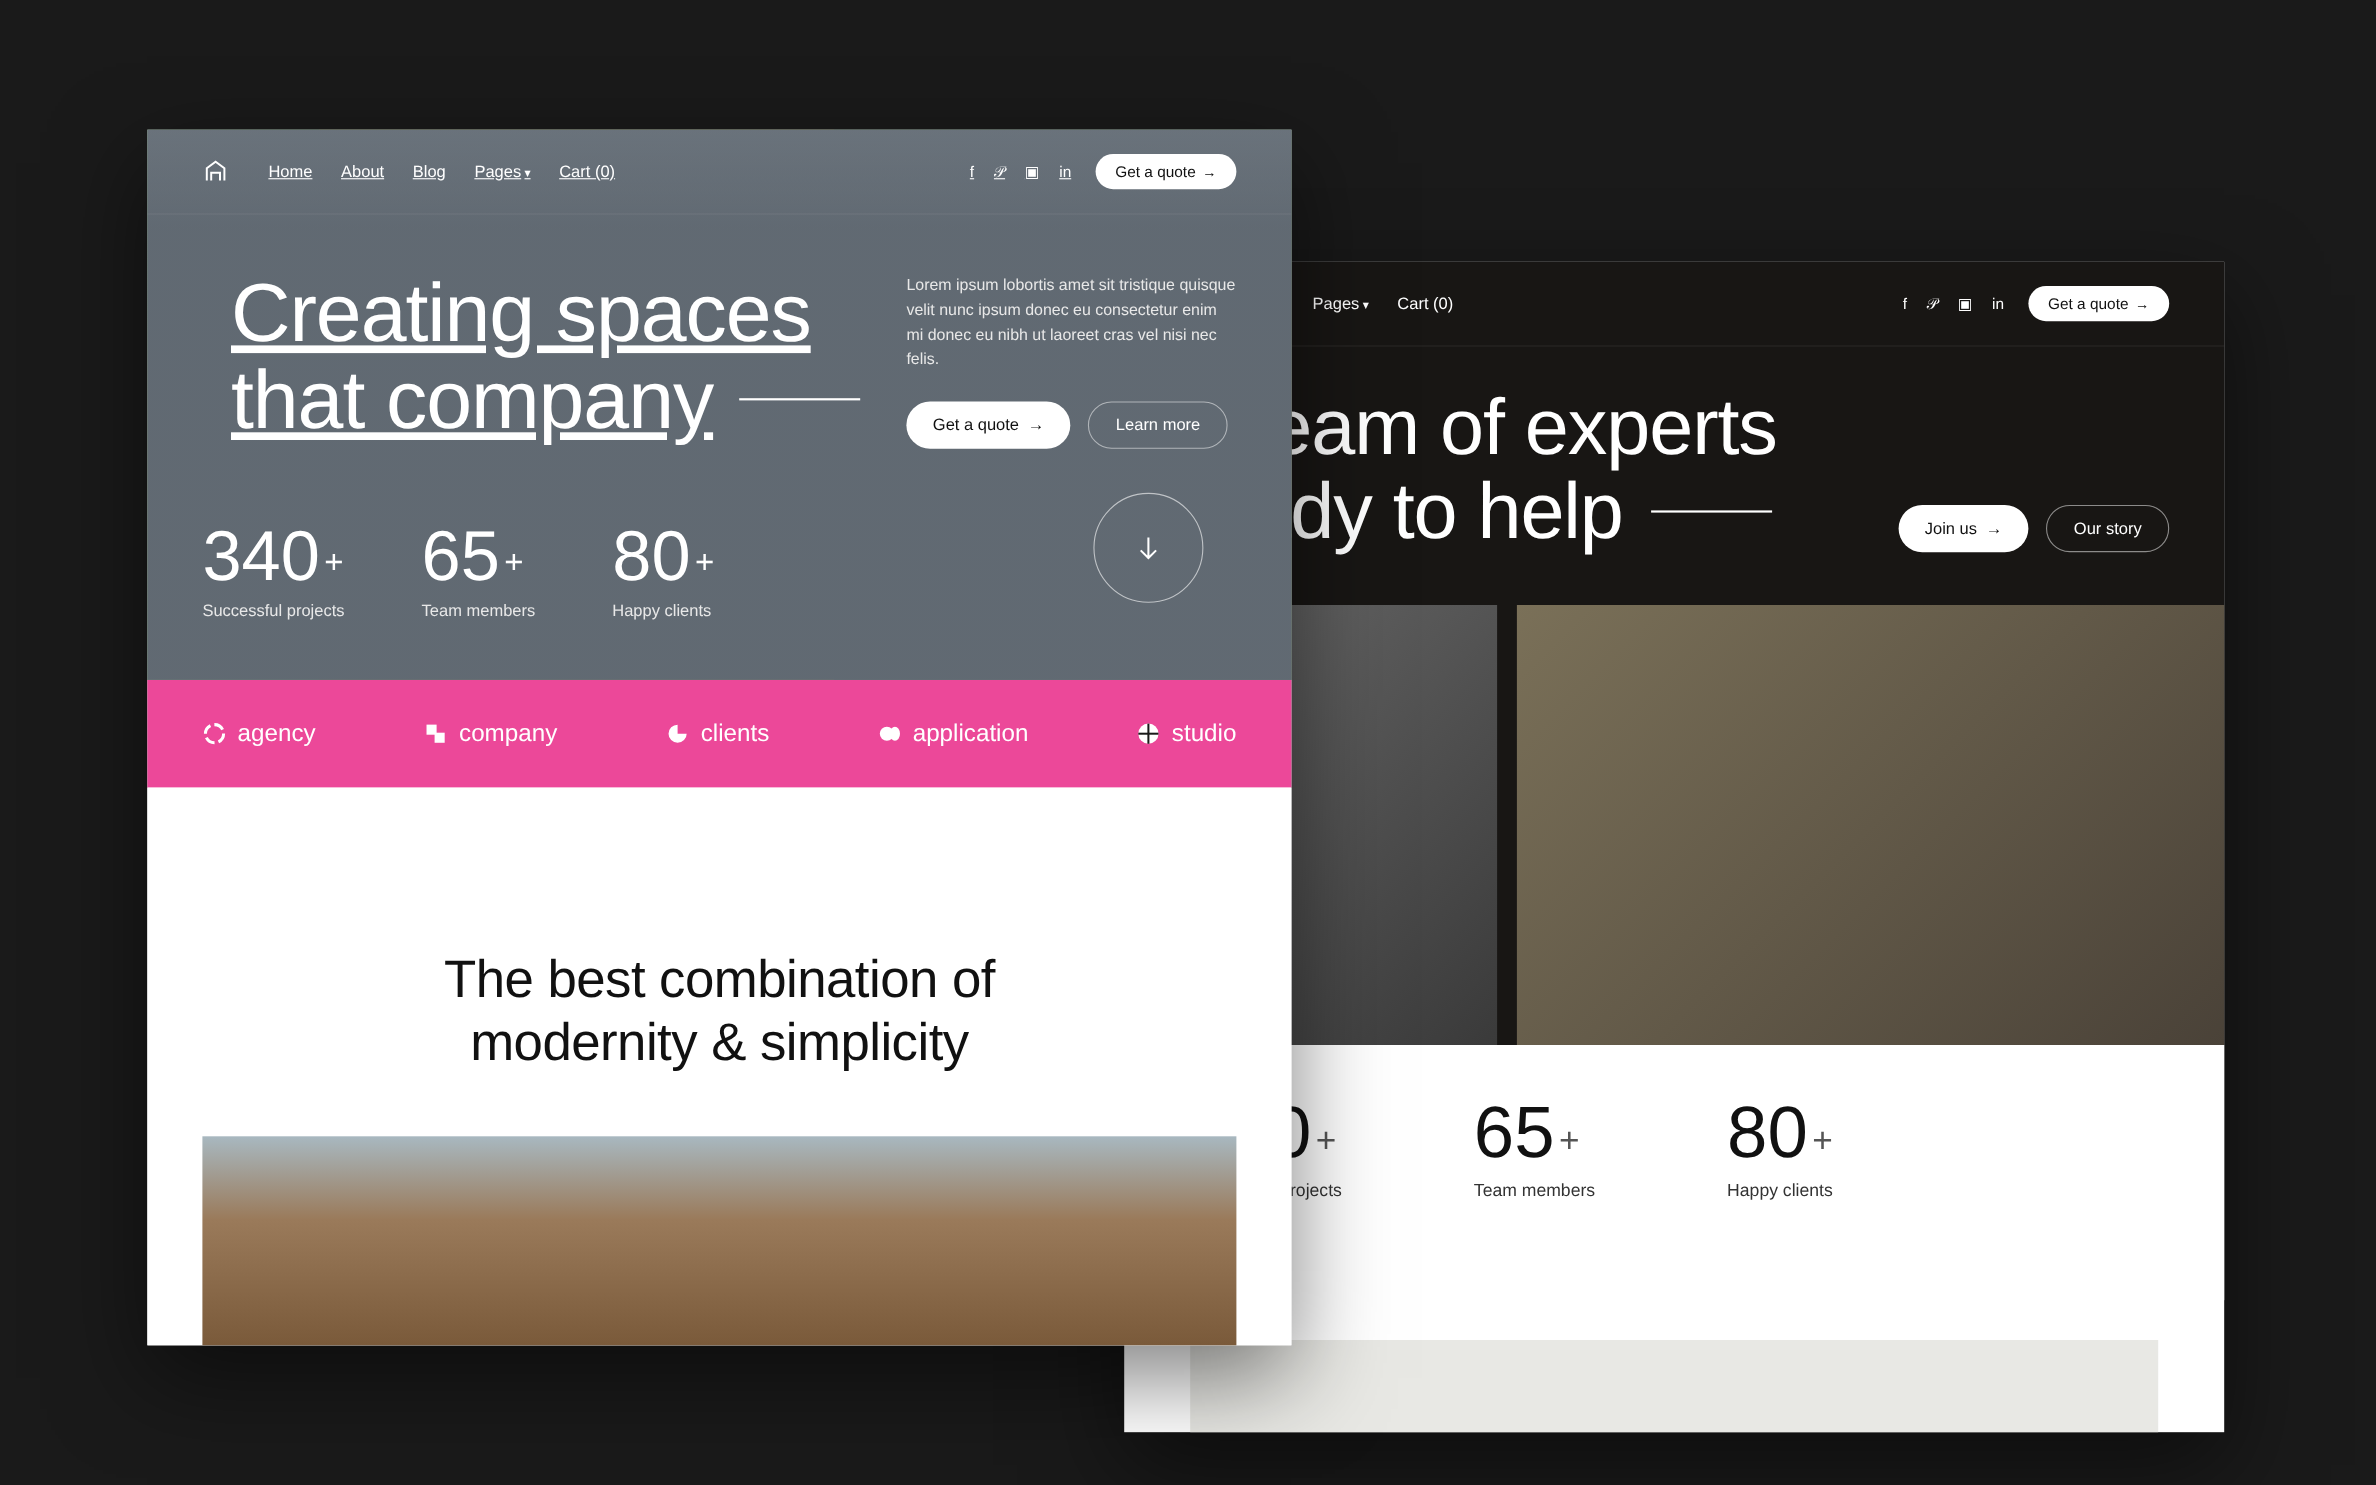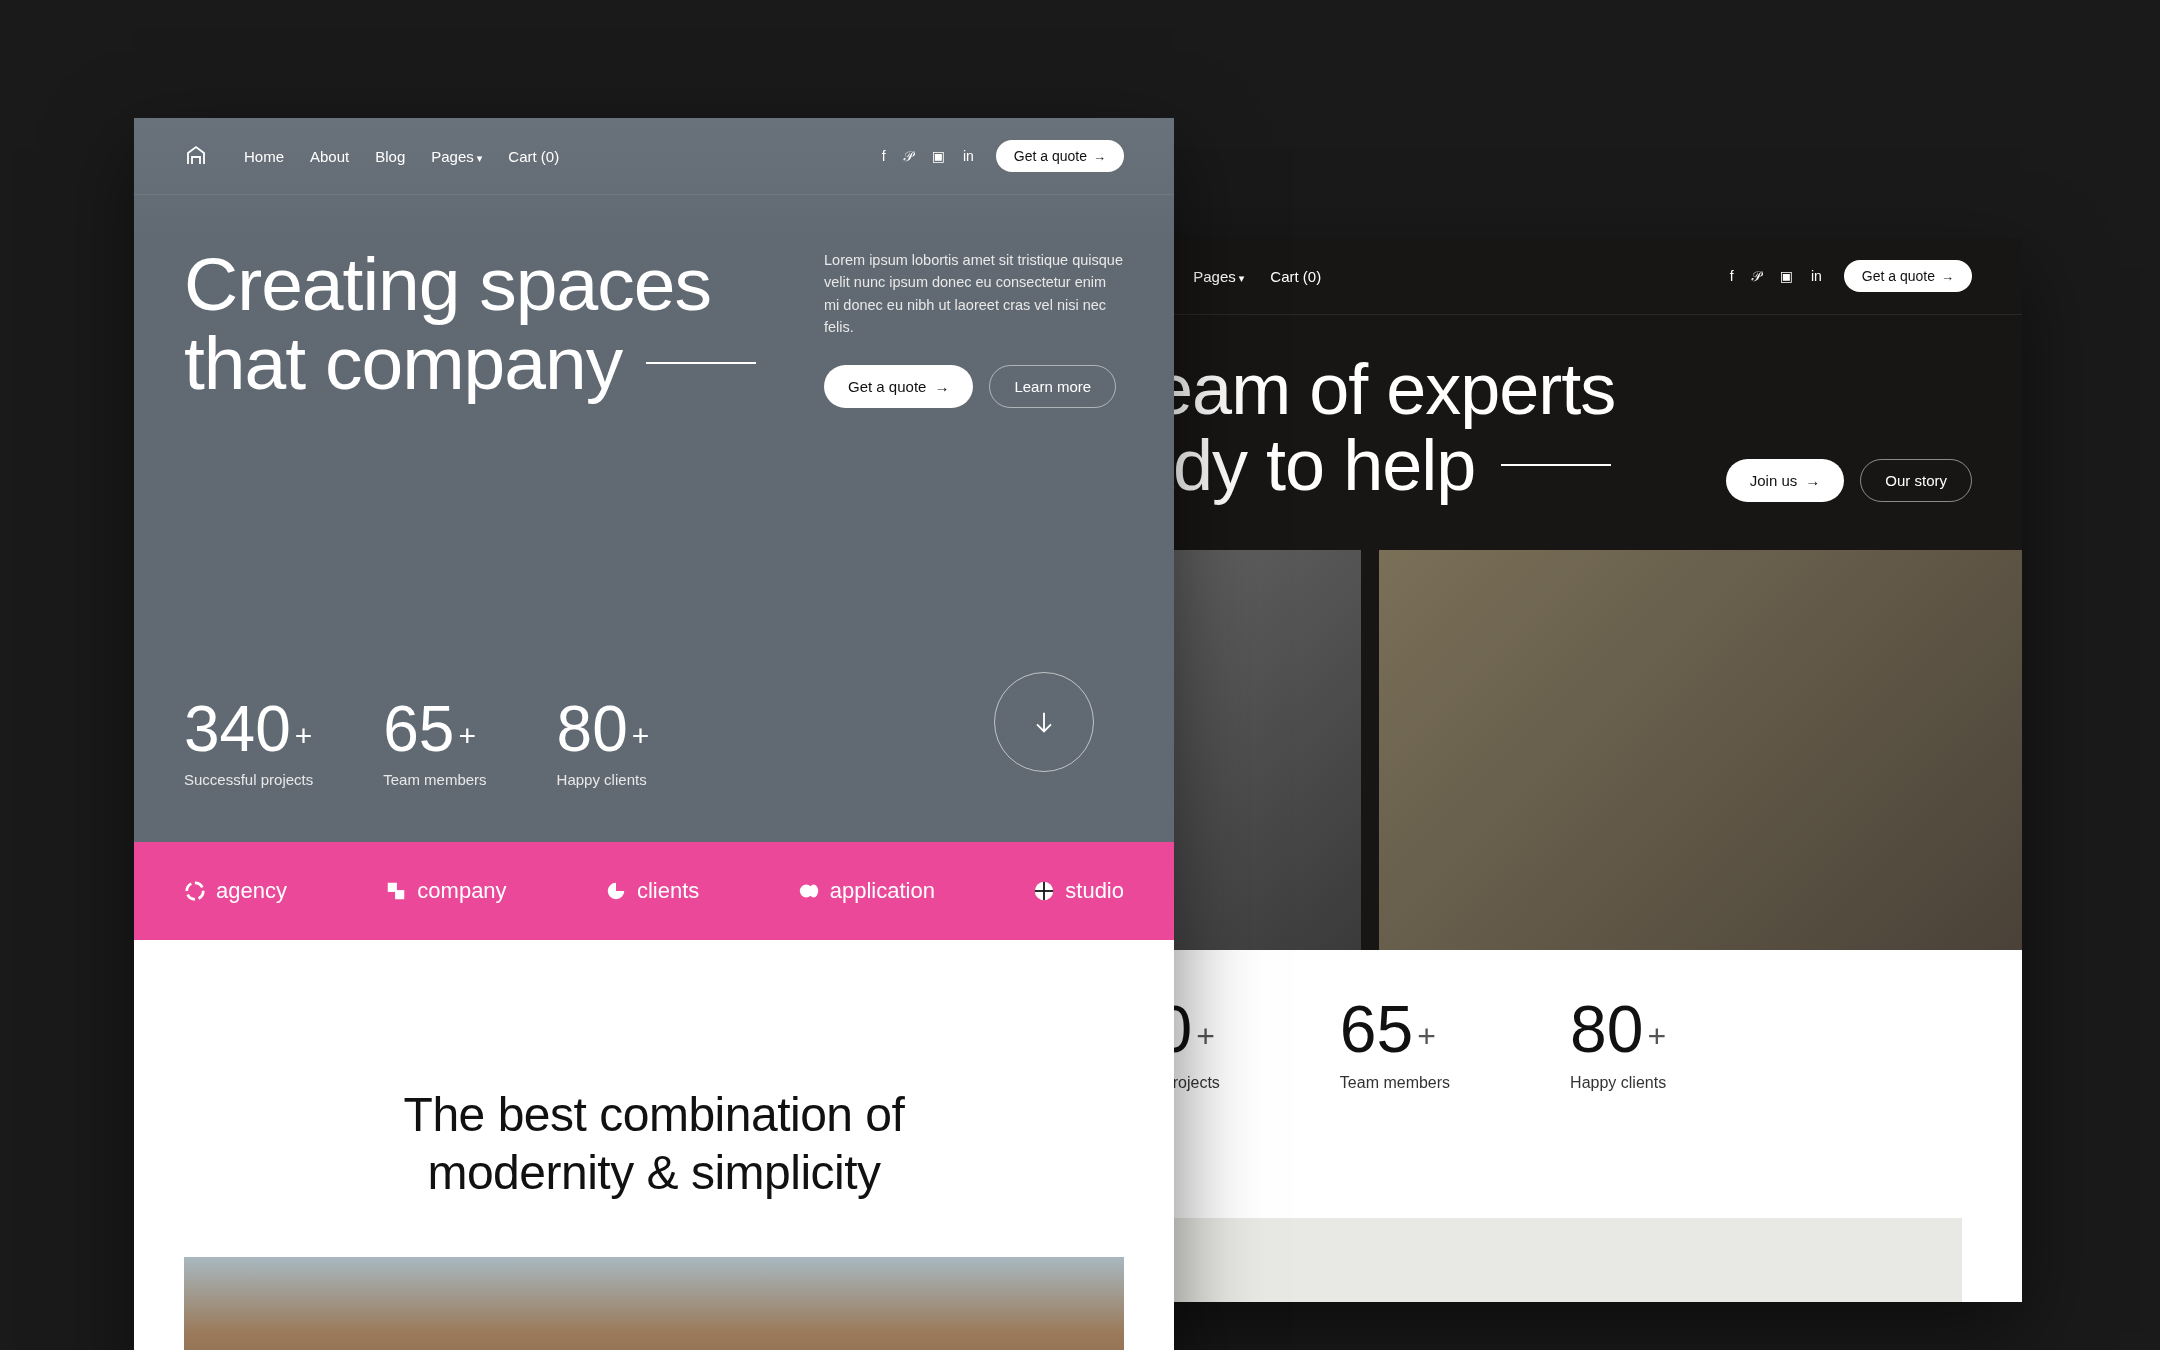--- a/index.html
+++ b/index.html
@@ -17,24 +17,25 @@
   position: absolute;
   left: 134px;
   top: 118px;
   width: 1040px;
   background: #fff;
   box-shadow: 0 30px 80px rgba(0,0,0,.5);
   z-index: 2;
 }
 .card1 .hero {
   position: relative;
-  height: 724px;
+  height: 500px;
   background: linear-gradient(rgba(20,20,20,.35), rgba(20,20,20,.35)),
               linear-gradient(180deg,#5b7a5b 0%,#3e5a3e 25%,#8b6a4a 50%,#6b8b5a 100%);
   color: #fff;
+  text-decoration: underline;
 }
 
 .card1 .hero .photo {
   position:absolute; inset:0;
   background:
     linear-gradient(rgba(10,10,10,.45),rgba(10,10,10,.45)),
     linear-gradient(180deg,#b8c8d8 0%,#a8b8c8 18%),
     radial-gradient(ellipse 600px 400px at 30% 20%, rgba(80,100,70,.8), transparent 60%),
     linear-gradient(90deg, transparent 0%, transparent 15%, #7a5a3a 15%, #7a5a3a 60%, #4a4a4a 60%, #4a4a4a 100%),
     #5a7a4a;
@@ -59,21 +60,21 @@
 .socials span { font-size:14px; cursor:pointer; }
 .quote-btn {
   background:#fff; color:#111; border-radius:999px;
   padding:8px 18px; font-size:14px; font-weight:500; cursor:pointer;
   display:inline-flex; align-items:center; gap:6px;
 }
 .quote-btn .arr { font-size:13px; }
 
 .card1 .hero-body {
   position:relative;
-  padding: 50px 50px 0;
+  padding: 50px 76px 0;
 }
 .card1 h1 {
   font-size: 75px;
   font-weight: 500;
   line-height: 1.05;
   letter-spacing:-1px;
 }
 .card1 .h1-line2 { display:flex; align-items:center; gap:24px; }
 .dashline {
   display:inline-block; width:110px; height:2px; background:#fff;

